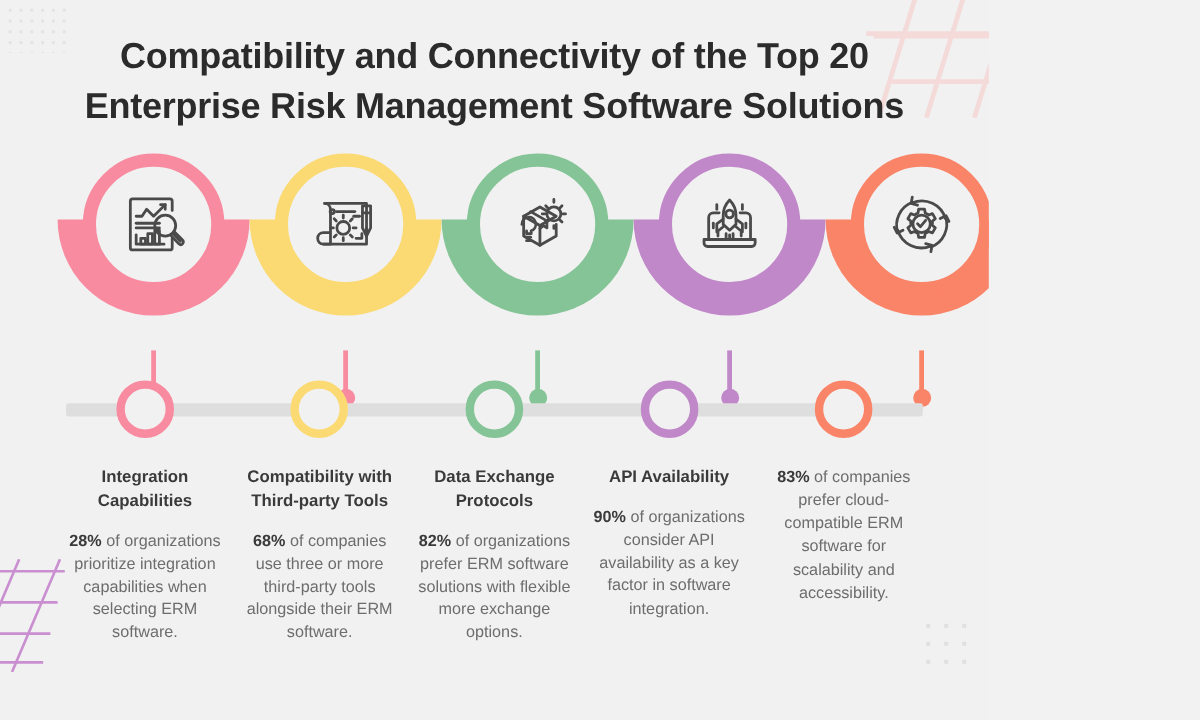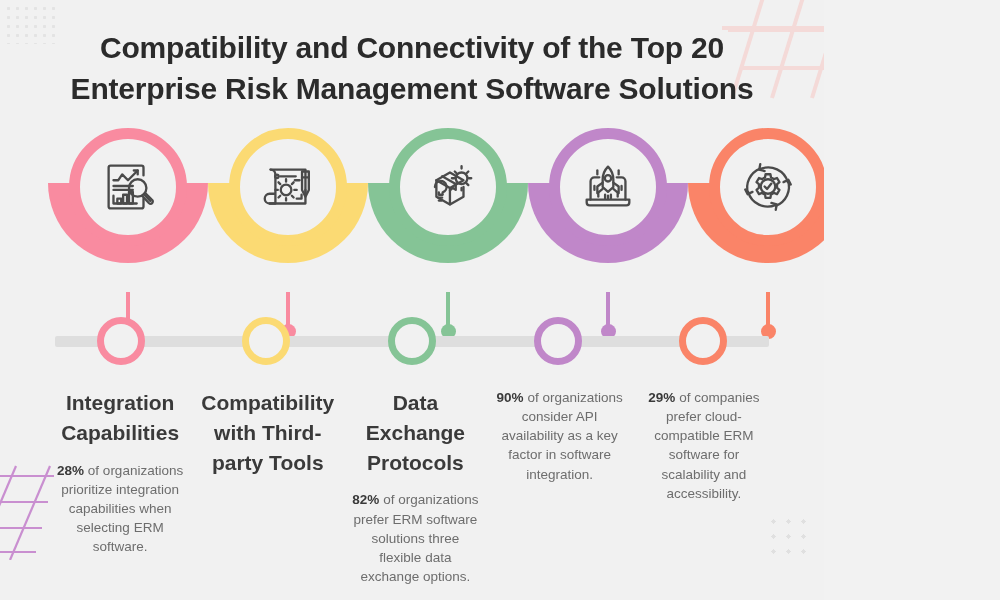--- a/index.html
+++ b/index.html
@@ -171,21 +171,21 @@
     top: 388px;
     display: flex;
     align-items: flex-start;
   }
   .cap-cell {
     flex: 1 1 0;
     padding: 0 9px;
     text-align: center;
   }
   .cap-head {
-    font-size: 21px;
+    font-size: 14px;
     font-weight: 700;
     color: #3a3a3a;
     line-height: 1.42;
     margin-bottom: 13px;
   }
   .cap-body {
     font-size: 13.5px;
     font-weight: 400;
     color: #6d6d6d;
     line-height: 1.42;
@@ -381,26 +381,28 @@
       </div>
   </div>
 
   <div class="captions">
     <div class="cap-cell">
       <div class="cap-head">Integration Capabilities</div>
       <div class="cap-body"><b>28%</b><span> of organizations prioritize integration capabilities when selecting ERM software.</span></div>
     </div>
     <div class="cap-cell">
       <div class="cap-head">Compatibility with Third-party Tools</div>
+      <div class="cap-body"><b>68%</b><span> of companies use three or more third-party tools alongside their ERM software.</span></div>
     </div>
     <div class="cap-cell">
       <div class="cap-head">Data Exchange Protocols</div>
-      <div class="cap-body"><b>82%</b><span> of organizations prefer ERM software solutions three flexible data exchange options.</span></div>
+      <div class="cap-body"><b>82%</b><span> of organizations prefer ERM software solutions with flexible more exchange options.</span></div>
     </div>
     <div class="cap-cell">
+      <div class="cap-head">API Availability</div>
       <div class="cap-body"><b>90%</b><span> of organizations consider API availability as a key factor in software integration.</span></div>
     </div>
     <div class="cap-cell">
-      <div class="cap-body"><b>29%</b><span> of companies prefer cloud-compatible ERM software for scalability and accessibility.</span></div>
+      <div class="cap-body"><b>83%</b><span> of companies prefer cloud-compatible ERM software for scalability and accessibility.</span></div>
     </div>
   </div>
 
 </div>
 
 </body></html>

